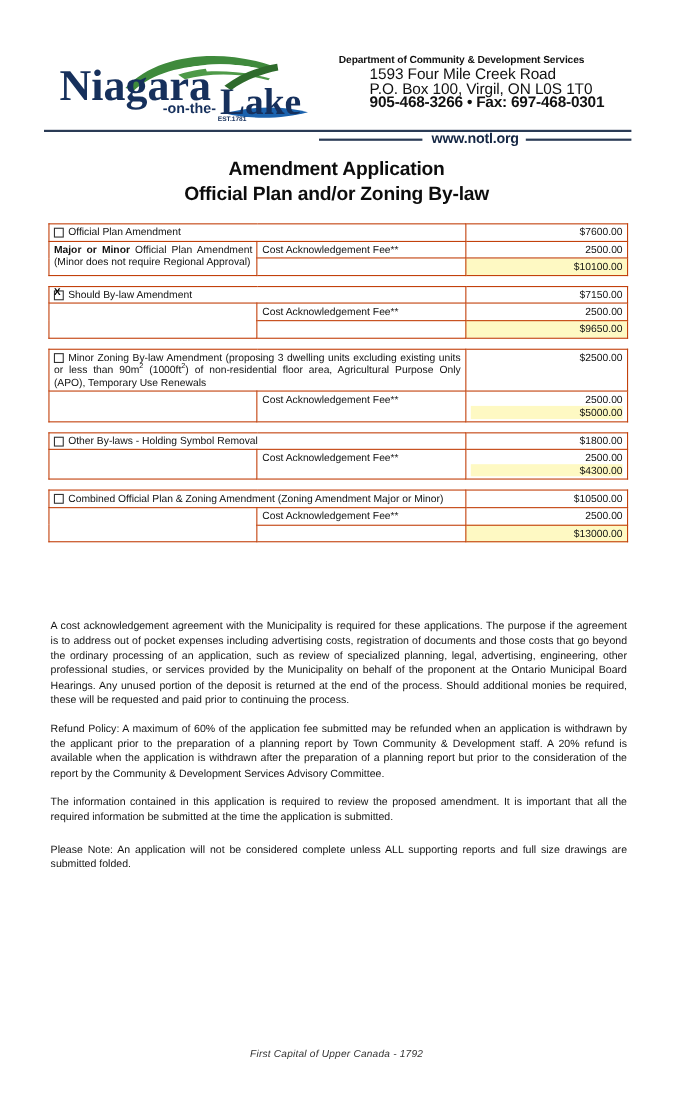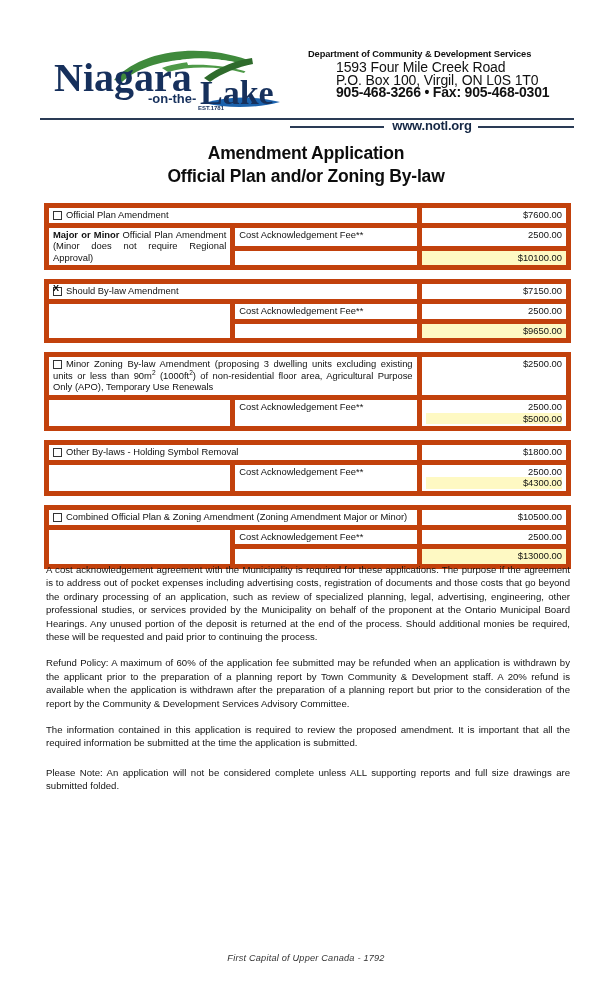--- a/index.html
+++ b/index.html
@@ -120,21 +120,21 @@
     width: 527px;
   }
   table.fee {
     width: 527px;
     border-collapse: collapse;
     table-layout: fixed;
     margin-bottom: 9px;
     border: 1px solid #555;
   }
   table.fee td {
-    border: 5px solid #c2410c;
+    border: 1px solid #c2410c;
     font-size: 9.4px;
     line-height: 11.6px;
     padding: 1px 4px 2px 4px;
     vertical-align: top;
     color: #111;
   }
   td.c-desc { width: 189px; }
   td.c-mid  { width: 266px; }
   td.c-amt  {
     width: 68px;
@@ -230,21 +230,21 @@
         <text x="96" y="57" font-family="Liberation Sans, sans-serif" font-size="13" font-weight="bold" fill="#16305c">-on-the-</text>
         <text x="148" y="58" font-family="Liberation Serif, serif" font-size="34" font-weight="bold" fill="#16305c">Lake</text>
         <text x="146" y="64" font-family="Liberation Sans, sans-serif" font-size="6" font-weight="bold" fill="#16305c">EST.1781</text>
       </svg>
     </div>
 
     <div class="dept-block">
       <div class="dept-title">Department of Community &amp; Development Services</div>
       <div class="dept-line">1593 Four Mile Creek Road</div>
       <div class="dept-line">P.O. Box 100, Virgil, ON  L0S 1T0</div>
-      <div class="dept-line bold-phone">905-468-3266  •  Fax: 905-468-0301</div>
+      <div class="dept-line bold-phone">905-468-3266  •  Fax: 697-468-0301</div>
     </div>
   </div>
 
   <div class="rule-row">
     <div class="rule-full"></div>
   </div>
   <div class="url-left-dash"></div>
   <div class="url-right-dash"></div>
   <div class="url-text">www.notl.org</div>
 

